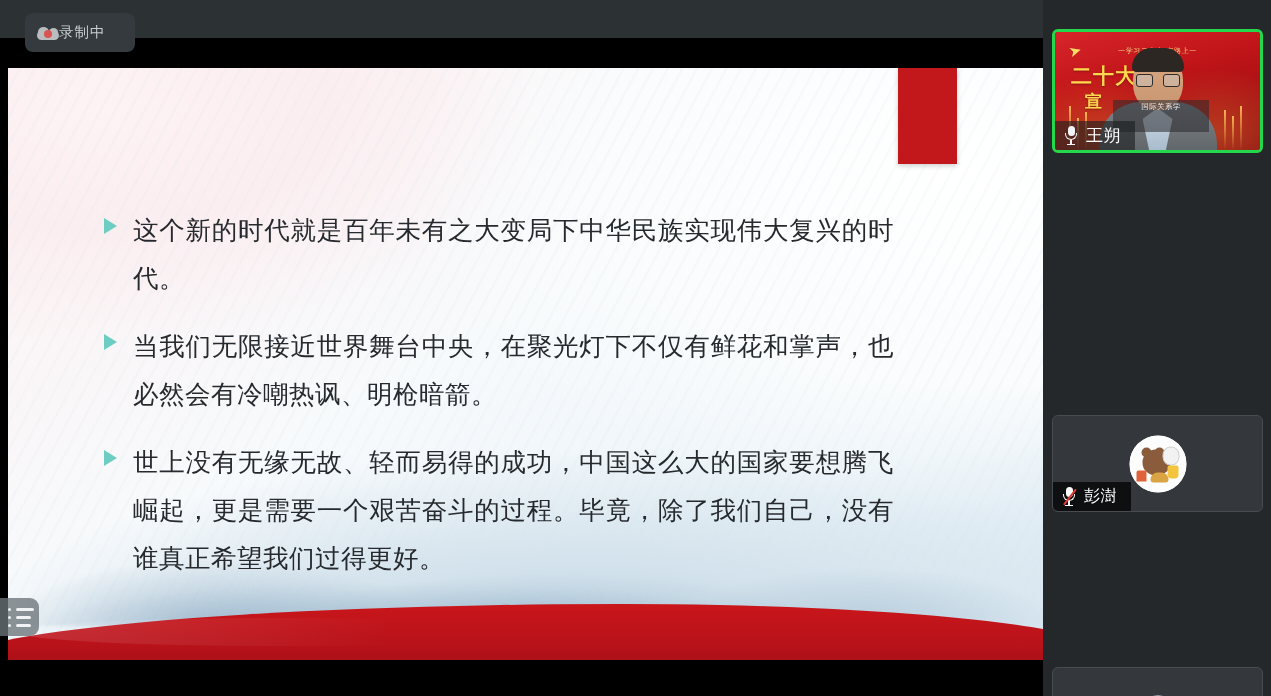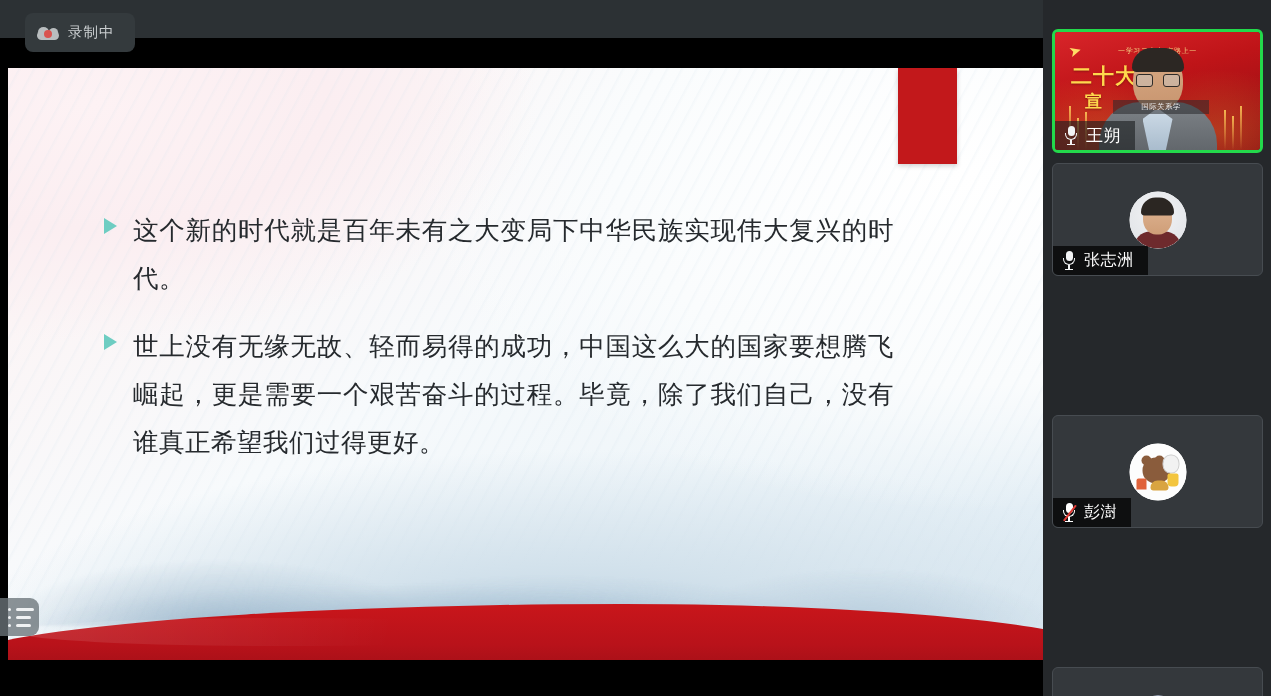--- a/index.html
+++ b/index.html
@@ -12,21 +12,21 @@
 
   
   .topbar{
     position:absolute; left:0; top:0; width:1043px; height:38px;
     background:#2c3134;
   }
   .rec-badge{
     position:absolute; left:25px; top:13px;
     width:110px; height:39px; border-radius:8px;
     background:#343a3d;
-    display:flex; align-items:center; gap:9px; padding-left:12px;
+    display:flex; align-items:center; padding-left:12px;
     z-index:6;
   }
   .cloud-icon{ position:relative; width:22px; height:15px; flex:none; }
   .cloud-icon .c-b{
     position:absolute; left:0; bottom:0; width:22px; height:9px;
     background:#b9bdbf; border-radius:5px;
   }
   .cloud-icon .c-l{
     position:absolute; left:1px; bottom:3px; width:11px; height:10px;
     background:#b9bdbf; border-radius:50%;
@@ -173,21 +173,21 @@
   }
   .bg-red .dove{
     position:absolute; left:14px; top:10px;
     color:#ffdd66; font-size:15px; transform:rotate(-16deg);
   }
   .bg-red .ray{
     position:absolute; bottom:0; width:2px; height:44px;
     background:linear-gradient(180deg,rgba(255,205,90,.85),rgba(255,205,90,0));
   }
   .bg-red .chy{
-    position:absolute; left:58px; top:68px; width:96px; height:14px;
+    position:absolute; left:58px; top:68px; width:96px; height:32px;
     background:rgba(40,40,44,.55);
     color:#e9e9ea; font-size:7.5px; line-height:14px; text-align:center;
     letter-spacing:.4px;
   }
   
   .person{
     position:absolute; left:50%; bottom:0; transform:translateX(-50%);
   }
   .person .head{
     position:absolute; left:50%; bottom:40px; transform:translateX(-50%);
@@ -368,20 +368,24 @@
     <div class="slide">
       <div class="texture"></div>
       <div class="mountain"></div>
       <div class="mountain2"></div>
       <div class="red-block"></div>
 
       <div class="bullets">
         <div class="bullet">
           <span class="tri"></span>
           <span class="txt">这个新的时代就是百年未有之大变局下中华民族实现伟大复兴的时代。</span>
+        </div>
+        <div class="bullet">
+          <span class="tri"></span>
+          <span class="txt">当我们无限接近世界舞台中央，在聚光灯下不仅有鲜花和掌声，也必然会有冷嘲热讽、明枪暗箭。</span>
         </div>
         <div class="bullet">
           <span class="tri"></span>
           <span class="txt">世上没有无缘无故、轻而易得的成功，中国这么大的国家要想腾飞崛起，更是需要一个艰苦奋斗的过程。毕竟，除了我们自己，没有谁真正希望我们过得更好。</span>
         </div>
       </div>
 
       <div class="red-band"></div>
     </div>
 
@@ -431,41 +435,23 @@
         <span class="mic on">
           <span class="cap"></span>
             <span class="arc"></span>
             <span class="stem"></span>
             <span class="base"></span>
         </span>
         <span class="nm">王朔</span>
       </div>
     </div>
 
-    <div class="tile" style="top:163px; height:113px;">
-      <div class="avwrap">
-        <span class="av-photo">
-            <i class="fbody"></i>
-            <i class="fh"></i>
-            <i class="fhair"></i>
-          </span>
-      </div>
-      <div class="nametag">
-        <span class="mic on">
-          <span class="cap"></span>
-            <span class="arc"></span>
-            <span class="stem"></span>
-            <span class="base"></span>
-        </span>
-        <span class="nm">张志洲</span>
-      </div>
-    </div>
-
-
-    <div class="tile" style="top:415px; height:113px;">
+
+
+    <div class="tile" style="top:415px; height:97px;">
       <div class="avwrap">
         <span class="av-bear">
           <i class="ear l"></i>
             <i class="ear r"></i>
             <i class="bear"></i>
           <i class="duck"></i>
             <i class="fries"></i>
             <i class="burger"></i>
             <i class="cup"></i>
         </span>

